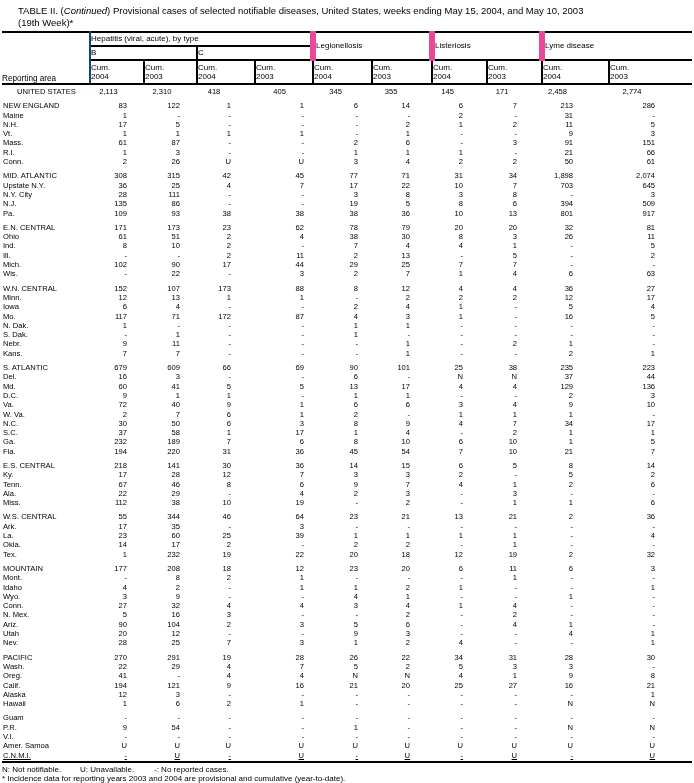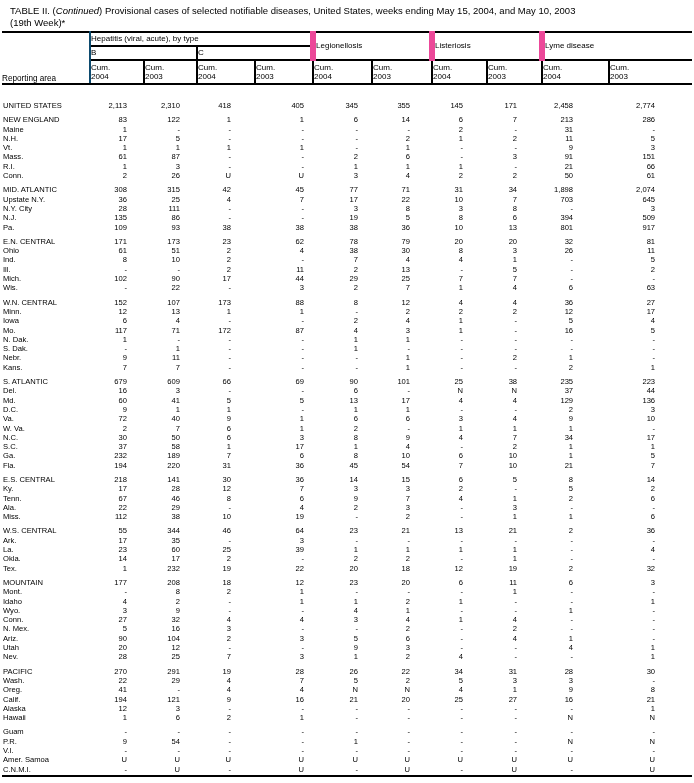--- a/index.html
+++ b/index.html
@@ -1,38 +1,38 @@
 <!DOCTYPE html>
 <html><head>
 <meta charset="utf-8">
 <style>
   html,body{margin:0;padding:0;background:#fff;color:#000;
     font-family:"Liberation Sans","DejaVu Sans",sans-serif;}
   .page{width:694px;height:783px;box-sizing:border-box;padding:4px 2px 0 2px;background:#fff;overflow:hidden;}
-  .title{font-size:9.5px;line-height:11.5px;margin:1px 0 3px 8px;letter-spacing:0;}
+  .title{font-size:9.5px;line-height:11.5px;margin:1px 0 3px 16px;letter-spacing:0;}
   .title .it{font-style:italic;}
   table.mmwr{width:690px;table-layout:fixed;border-collapse:collapse;border-top:2px solid #000;}
   table.mmwr td{padding:0;margin:0;white-space:nowrap;overflow:hidden;}
   
   thead td{font-size:8px;line-height:9.5px;text-align:left;vertical-align:middle;}
   td.area-head{text-align:left;vertical-align:bottom;border-right:2px solid #0c4a6e;border-bottom:2px solid #000;padding-left:1px;padding-bottom:1px;font-size:8.2px;}
   td.hep-span{border-bottom:2px solid #000;height:12px;}
   td.sub-b,td.sub-c{border-bottom:2px solid #000;height:12px;}
   td.sub-b{border-right:2px solid #000;}
   td.grp{border-left:6px solid #ec4899;border-bottom:2px solid #000;}
   td.cum{border-right:2px solid #000;border-bottom:2px solid #000;padding:2px 0 2px 0;height:22px;}
   td.cum:last-child{border-right:none;}
   td.cum .l1,td.cum .l2{display:block;font-size:8px;line-height:9.5px;}
   
   tbody td{font-size:7.6px;line-height:9.3px;height:9.3px;vertical-align:bottom;}
   tbody td.area{text-align:left;padding-left:1px;}
   tbody td.val{text-align:right;}
   tbody tr.gap td{padding-top:5px;}
-  tbody tr:first-child td{padding-top:16px;}
-  tbody tr:last-child td{border-bottom:2.5px solid #000;padding-bottom:1px;}
+  tbody tr:first-child td{padding-top:2px;text-align:center;}
+  tbody tr:last-child td{border-bottom:2.5px solid #000;padding-bottom:1px;text-decoration:underline;}
   tbody td:nth-child(2){padding-right:17px;}
   tbody td:nth-child(3){padding-right:17px;}
   tbody td:nth-child(4){padding-right:24px;}
   tbody td:nth-child(5){padding-right:9px;}
   tbody td:nth-child(6){padding-right:14px;}
   tbody td:nth-child(7){padding-right:22px;}
   tbody td:nth-child(8){padding-right:24px;}
   tbody td:nth-child(9){padding-right:25px;}
   tbody td:nth-child(10){padding-right:36px;}
   tbody td:nth-child(11){padding-right:37px;}
@@ -989,14 +989,20 @@
           <td class="val">-</td>
           <td class="val">U</td>
           <td class="val">-</td>
           <td class="val">U</td>
           <td class="val">-</td>
           <td class="val">U</td>
         </tr>
       </tbody>
   </table>
 
+  <div class="footnotes">
+    <div class="fn1">
+      <span class="fn-n">N: Not notifiable.</span><span class="fn-u">U: Unavailable.</span><span class="fn-dash">-: No reported cases.</span>
+    </div>
+    <div class="fn2">* Incidence data for reporting years 2003 and 2004 are provisional and cumulative (year-to-date).</div>
+  </div>
 
 </div>
 
 </body></html>

